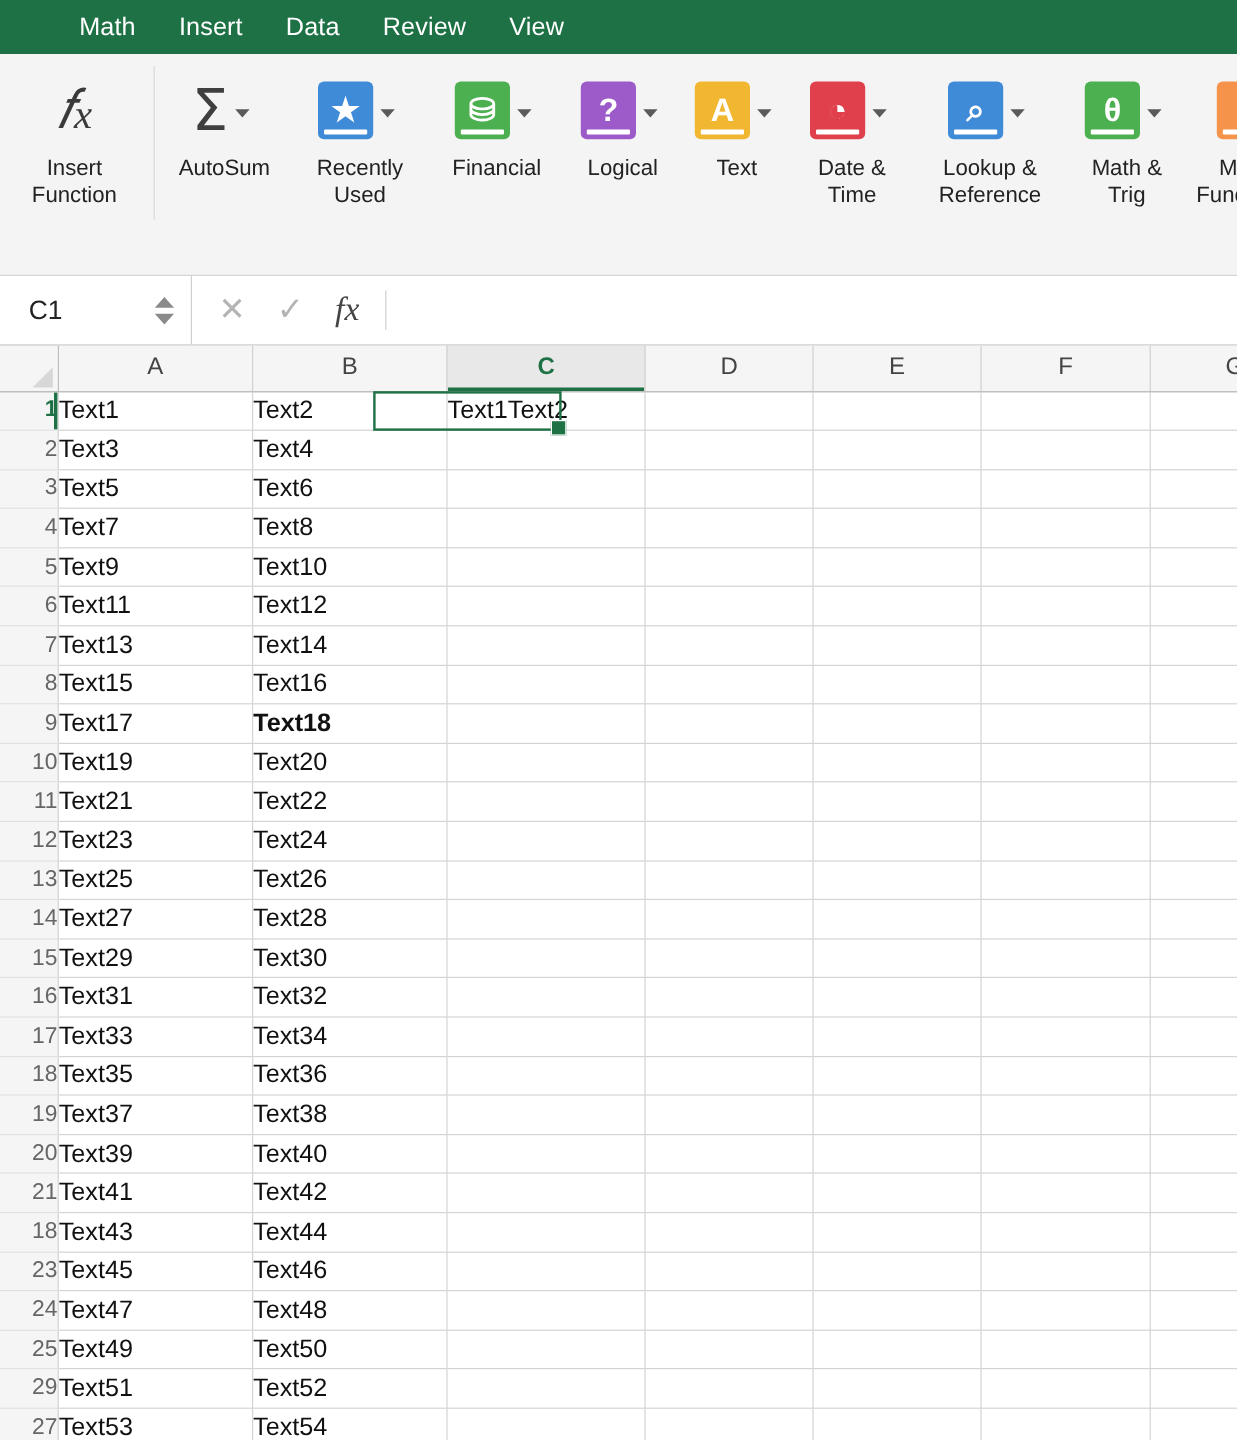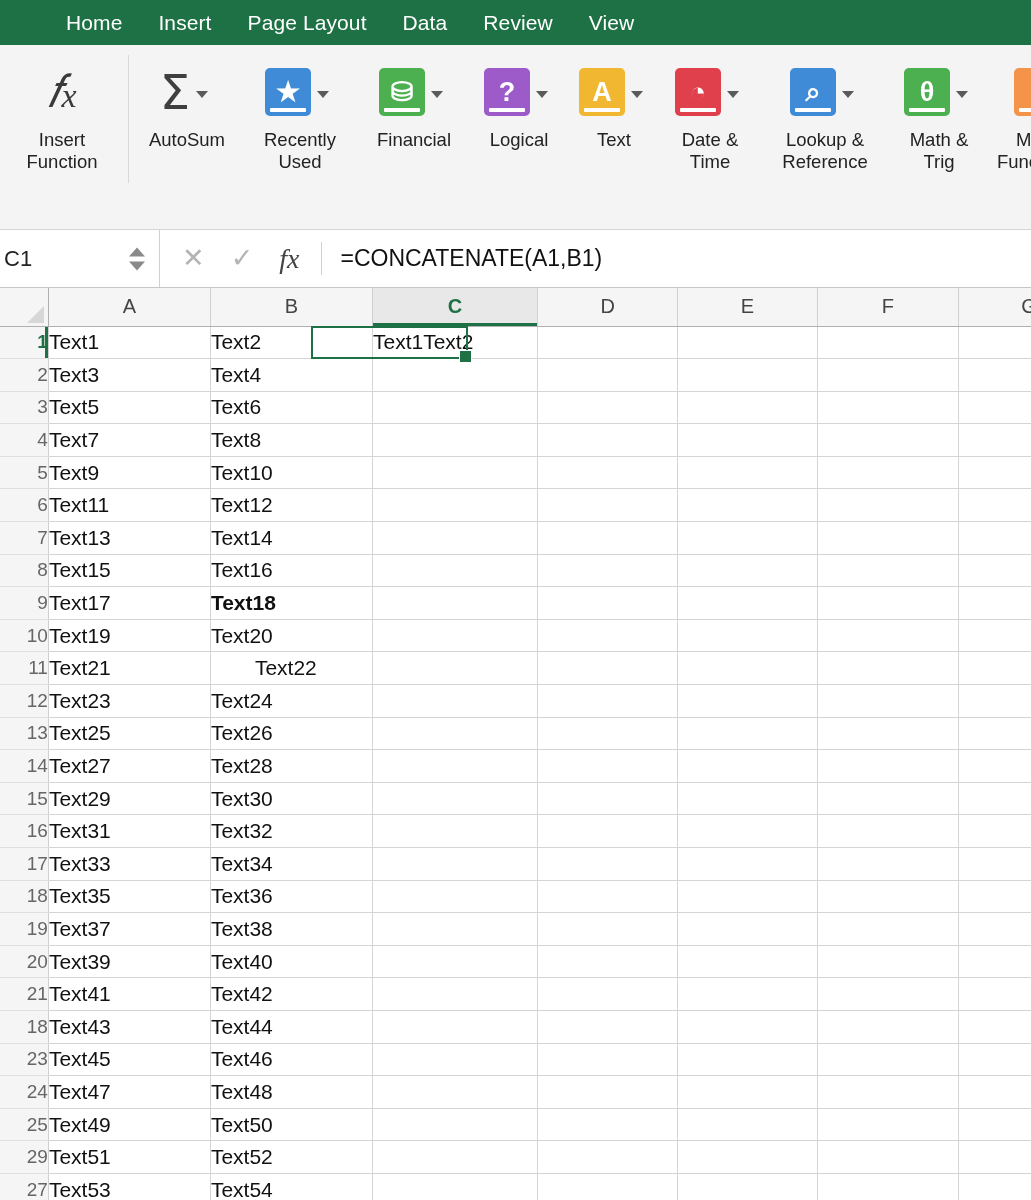--- a/index.html
+++ b/index.html
@@ -70,21 +70,21 @@
     align-self:center; position:relative; top:2px;
   }
 
   
   .fbar {
     height:58px; background:#fff; display:flex; align-items:stretch;
     border-bottom:1px solid #c6c6c6;
   }
   .namebox {
     width:160px; display:flex; align-items:center;
-    padding-left:4px; position:relative;
+    padding-left:24px; position:relative;
     border-right:1px solid #d0d0d0;
   }
   .namebox .nbtext { font-size:22px; color:#222; }
   .spin {
     position:absolute; right:14px; top:50%; transform:translateY(-50%);
     display:flex; flex-direction:column; gap:5px;
   }
   .spin i { display:block; width:0; height:0; }
   .spin .up {
     border-left:8px solid transparent; border-right:8px solid transparent;
@@ -152,23 +152,22 @@
   .selbox::after {
     content:""; position:absolute; right:-6px; bottom:-6px;
     width:11px; height:11px; background:#1e7145;
     border:1px solid #fff;
   }
 </style>
 </head>
 <body>
 
 <div class="tabstrip" id="tabstrip">
-    <div class="tab">Home</div>
+    <div class="tab">Math</div>
     <div class="tab">Insert</div>
-    <div class="tab">Page Layout</div>
     <div class="tab">Data</div>
     <div class="tab">Review</div>
     <div class="tab">View</div>
   </div>
 
 <div class="ribbon">
   <div class="rgroup">
 
     <div class="ritem" style="width:124px;">
       <div class="iconrow">
@@ -259,21 +258,20 @@
       <i class="up"></i>
       <i class="dn"></i>
     </span>
   </div>
   <div class="fbtns">
     <span class="fbtn">✕</span>
     <span class="fbtn">✓</span>
     <span class="fbtn fx">fx</span>
   </div>
   <div class="fbdiv"></div>
-  <div class="finput">=CONCATENATE(A1,B1)</div>
 </div>
 
 <div class="gridwrap">
   <table class="grid">
     <thead>
         <tr id="colhead-row">
           <th class="corner"></th>
           <th class="colh" style="width: 154px;">A</th>
           <th class="colh" style="width: 154px;">B</th>
           <th class="colh sel" style="width: 157px;">C</th>
@@ -380,21 +378,21 @@
           <td class="cell" style="width: 154px;">Text20</td>
           <td class="cell" style="width: 157px;"></td>
           <td class="cell" style="width: 133px;"></td>
           <td class="cell" style="width: 133px;"></td>
           <td class="cell" style="width: 134px;"></td>
           <td class="cell" style="width: 134px;"></td>
         </tr>
         <tr>
           <td class="rowh">11</td>
           <td class="cell" style="width: 154px;">Text21</td>
-          <td class="cell" style="width: 154px; padding-left: 44px;">Text22</td>
+          <td class="cell" style="width: 154px;">Text22</td>
           <td class="cell" style="width: 157px;"></td>
           <td class="cell" style="width: 133px;"></td>
           <td class="cell" style="width: 133px;"></td>
           <td class="cell" style="width: 134px;"></td>
           <td class="cell" style="width: 134px;"></td>
         </tr>
         <tr>
           <td class="rowh">12</td>
           <td class="cell" style="width: 154px;">Text23</td>
           <td class="cell" style="width: 154px;">Text24</td>

